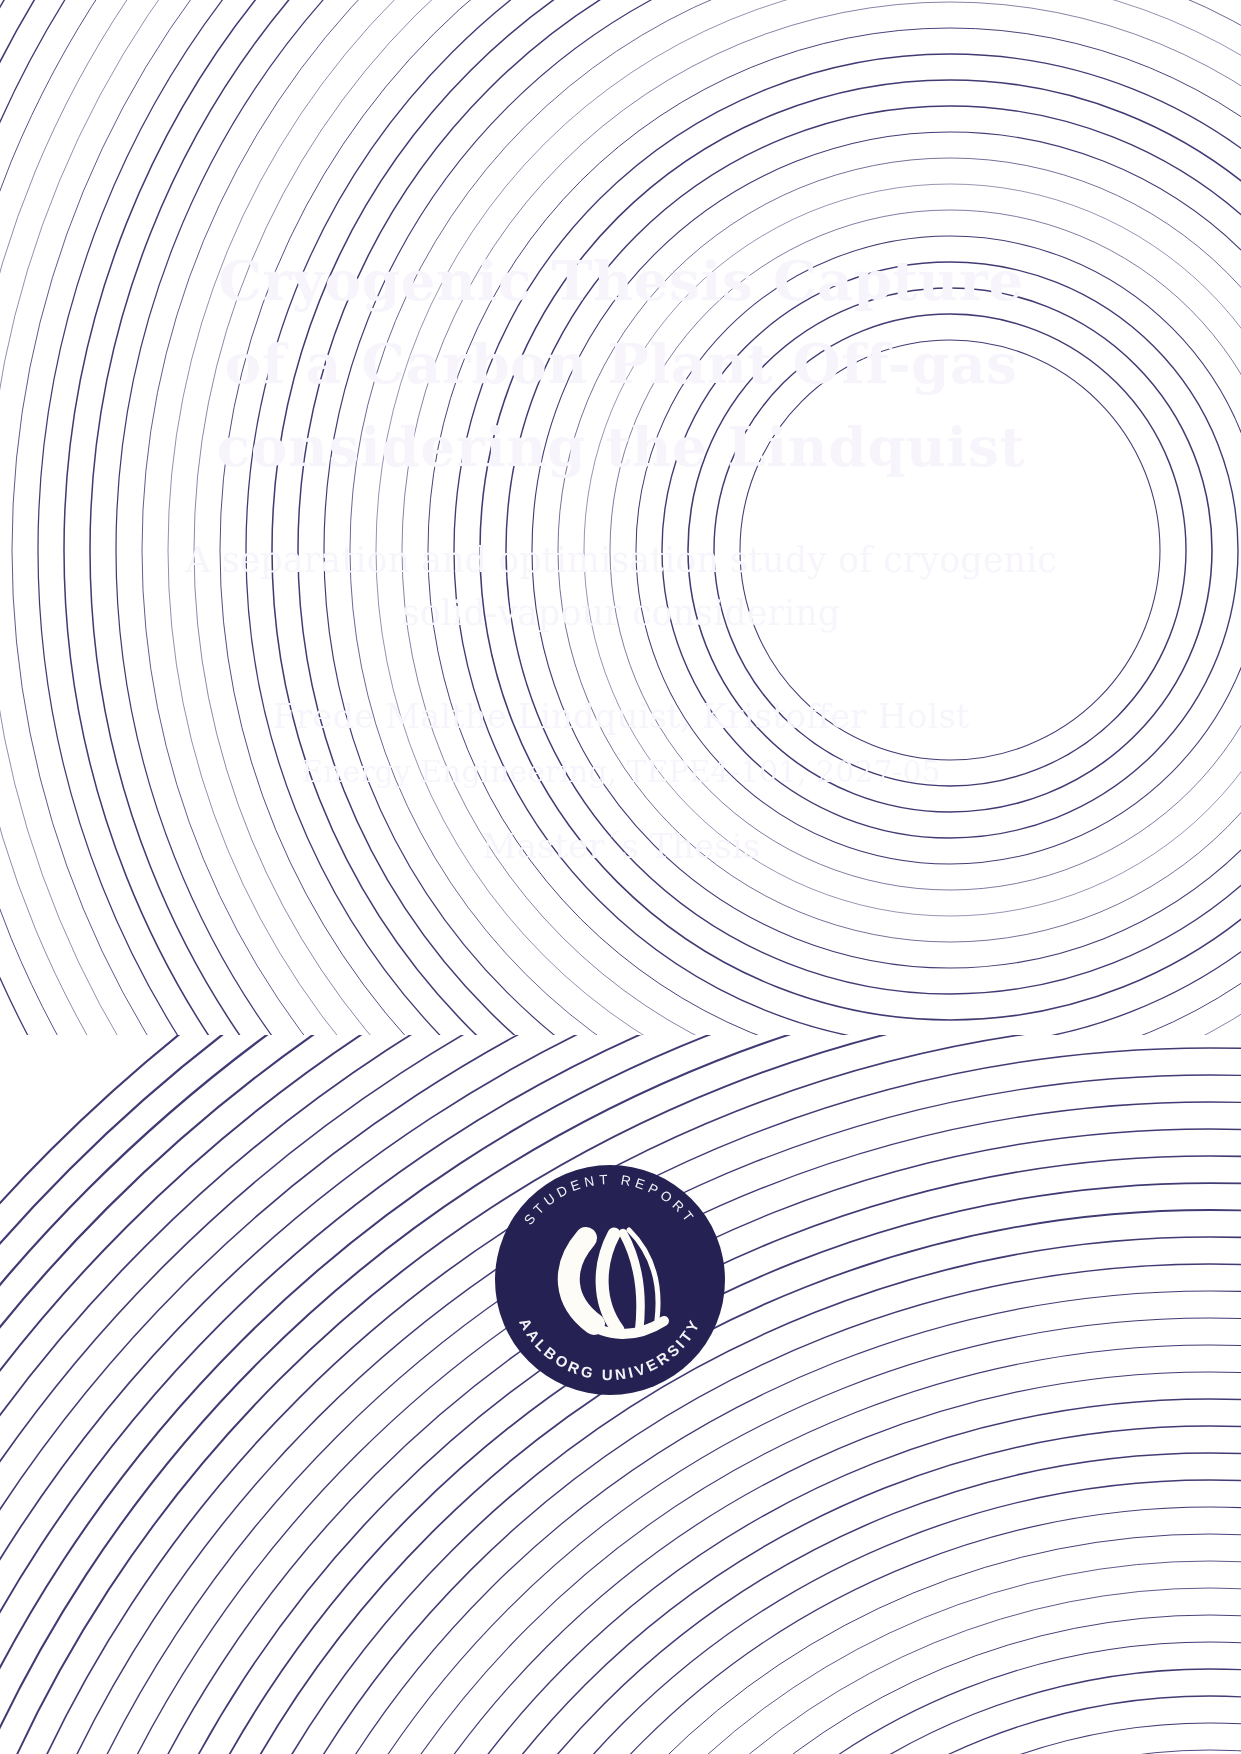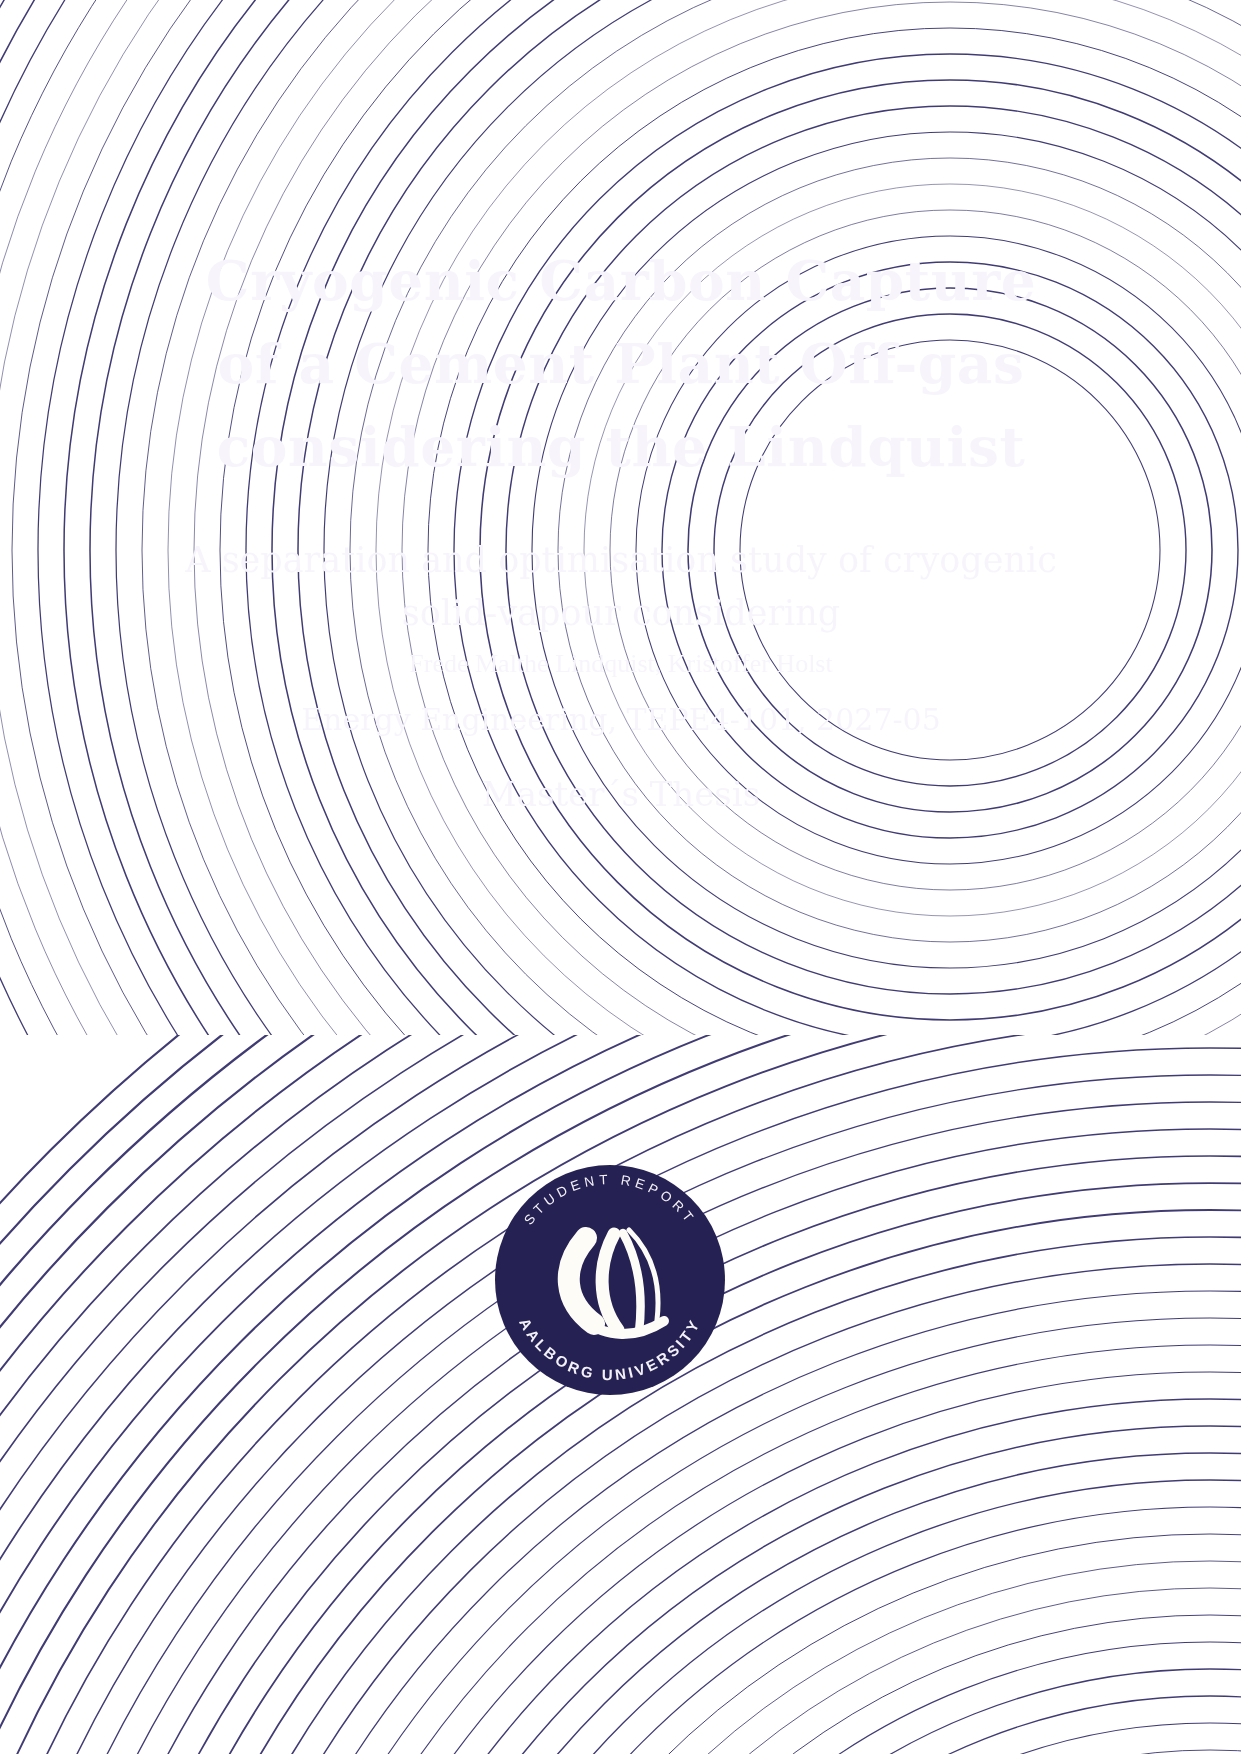--- a/index.html
+++ b/index.html
@@ -13,21 +13,21 @@
     z-index:2;text-align:center;color:#f7f5fb;
   }
   .title{
     margin-top:42px;font-size:55px;line-height:83px;font-weight:bold;
     letter-spacing:0.5px;
   }
   .subtitle{
     margin-top:46px;font-size:35px;line-height:53px;font-weight:normal;
   }
   .authors{
-    font-size:26px;line-height:48px;font-family:Liberation Serif, serif;
+    margin-top:52px;font-size:34px;line-height:48px;
   }
   .programme{
     margin-top:10px;font-size:30px;line-height:44px;
   }
   .report-type{
     margin-top:28px;font-size:34px;line-height:48px;
   }
   .badge-top-text{
     font-family:"Liberation Sans", sans-serif;font-size:13.5px;
     letter-spacing:4.5px;fill:#f3f1f8;
@@ -148,22 +148,22 @@
       <path d="M 8 50 C -13 22 -12 -16 4 -46" stroke-width="13"></path>
       <path d="M 29 52 C 33 18 29 -18 13 -47" stroke-width="8.5"></path>
       <path d="M 47 40 C 51 6 43 -26 19 -50" stroke-width="5"></path>
       <path d="M -26 40 C -4 58 26 59 54 41" stroke-width="10"></path>
     </g>
   </g>
 </svg>
 
 <div class="cover-panel">
   <div class="title">
-    <div>Cryogenic Carbon Capture</div>
-    <div>of a Cement Plant Off-gas</div>
+    <div>Cryogenic Thesis Capture</div>
+    <div>of a Carbon Plant Off-gas</div>
     <div>considering the Lindquist</div>
   </div>
   <div class="subtitle">
     <div>A separation and optimisation study of cryogenic</div>
     <div>solid-vapour considering</div>
   </div>
   <div class="authors">Frede Malthe Lindquist, Kristoffer Holst</div>
   <div class="programme">Energy Engineering, TEPE4-101, 2027-05</div>
   <div class="report-type">Master´s Thesis</div>
 </div>

